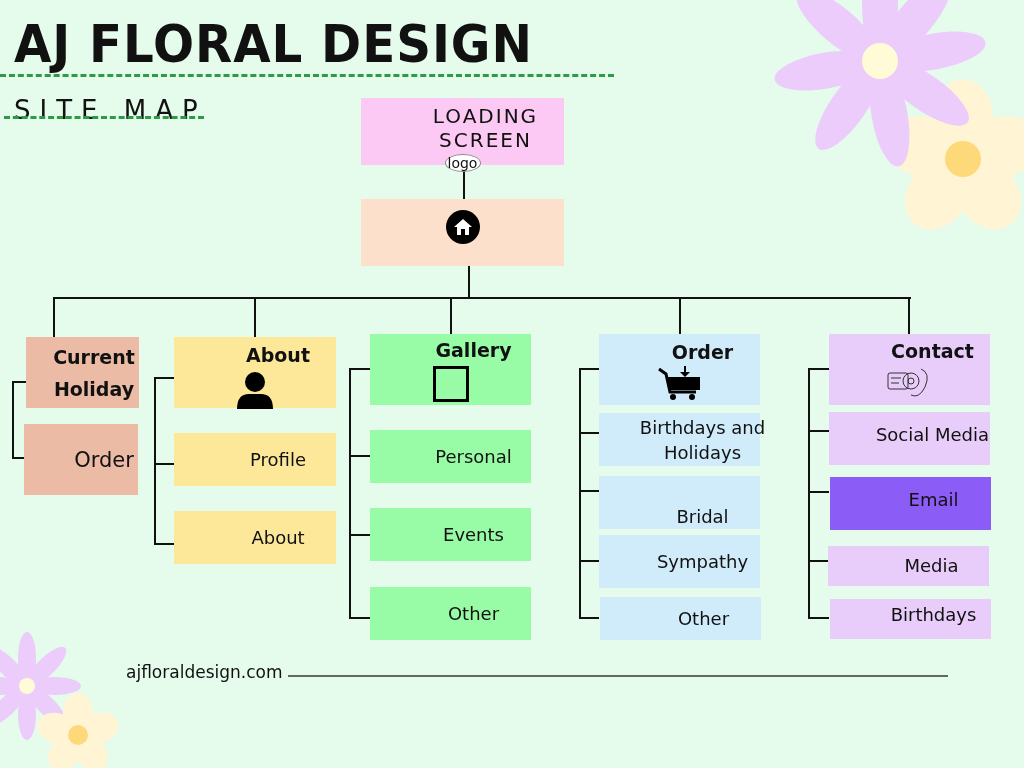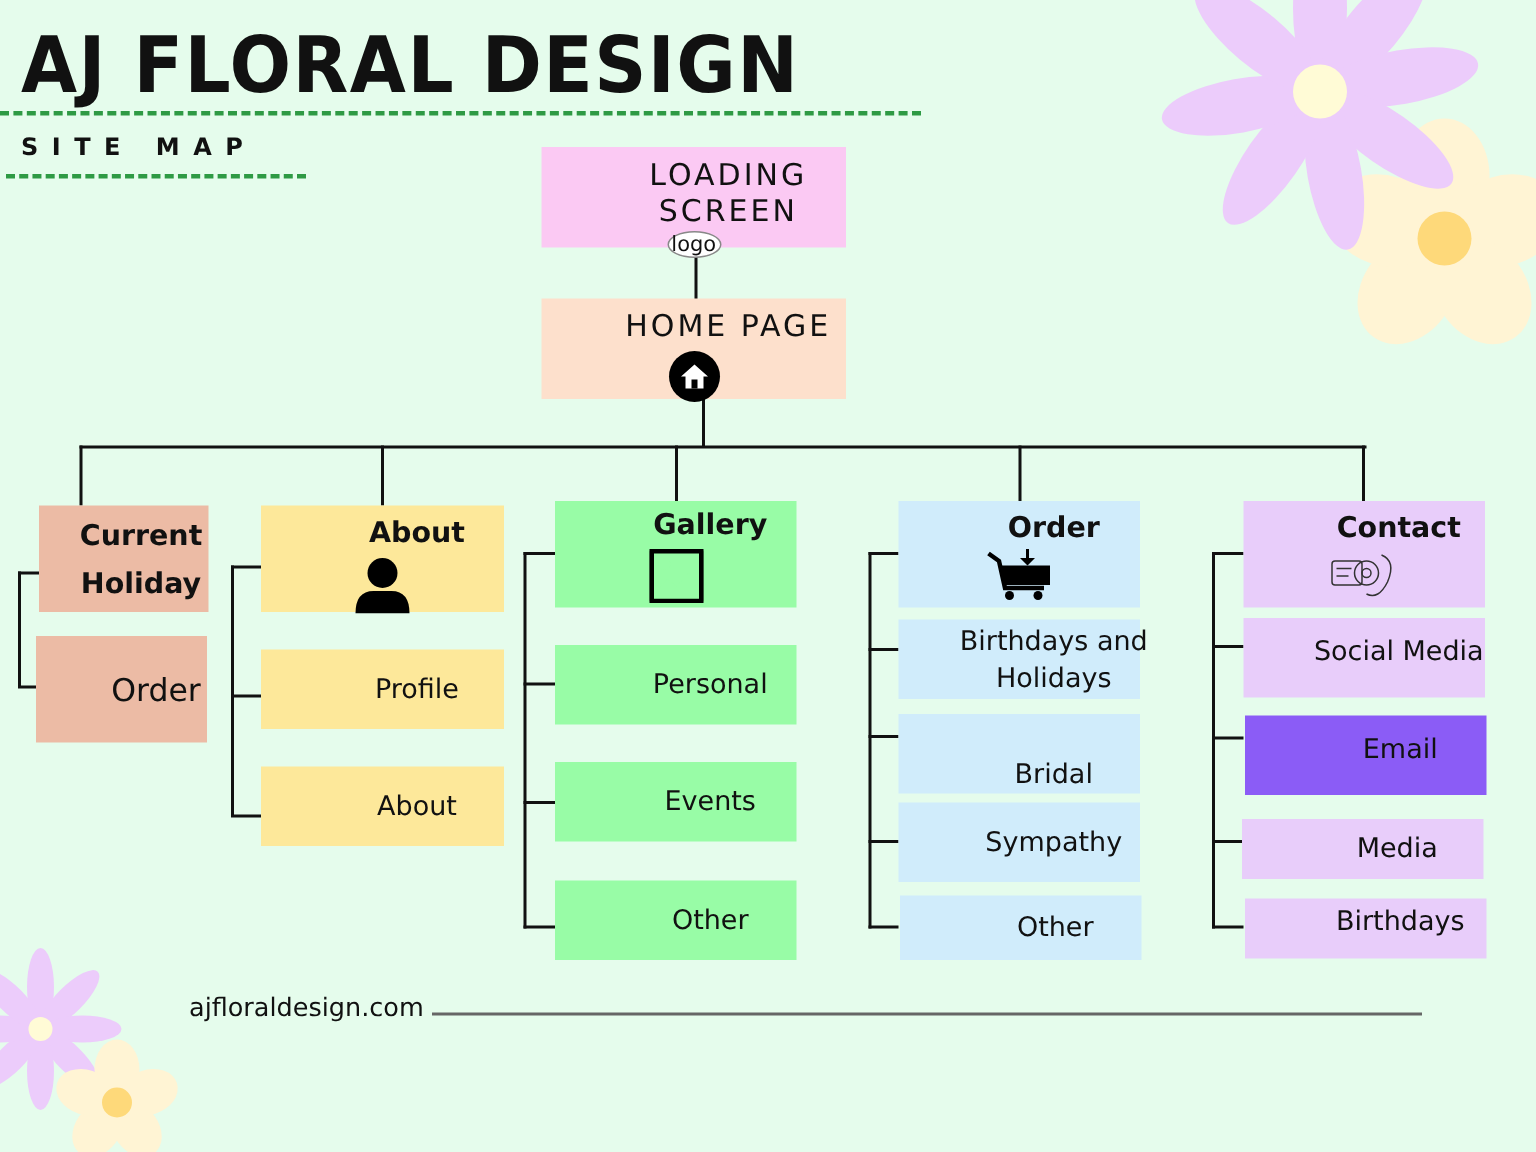--- a/index.html
+++ b/index.html
@@ -8,21 +8,21 @@
     background:#e5fcec;
     font-family:"DejaVu Sans", sans-serif; color:#111;
   }
   .abs { position:absolute; }
   .title {
     left:14px; top:14px; font-size:52px; font-weight:bold; letter-spacing:1px;
     font-family:"DejaVu Sans", sans-serif; line-height:60px; white-space:nowrap;
     transform:scaleX(0.93); transform-origin:left top;
   }
   .dash1 { left:0; top:74px; width:614px; border-top:3px dashed #2e9a44; }
-  .subtitle { left:14px; top:84px; font-size:16px; letter-spacing:9px; line-height:28px;font-weight:bold; }
+  .subtitle { left:14px; top:96px; font-size:26px; letter-spacing:9px; line-height:28px; }
   .dash2 { left:4px; top:116px; width:200px; border-top:3px dashed #2e9a44; }
 
   .box { position:absolute; display:flex; flex-direction:column; align-items:center; justify-content:center; text-align:center; box-sizing:border-box; }
   .box .lbl { font-size:18px; line-height:24px;margin-left:46px; }
   .box.head .lbl { font-weight:bold; font-size:19px; }
   .box.top .lbl { font-size:20px; letter-spacing:2px; }
 
   .line { position:absolute; background:#111; }
   .flower { position:absolute; }
   .footer { left:126px; top:662px; font-size:17px; }
@@ -118,21 +118,20 @@
 <div class="line" style="left:808px;top:491px;width:21px;height:2px;"></div>
 <div class="line" style="left:808px;top:560px;width:21px;height:2px;"></div>
 <div class="line" style="left:808px;top:617px;width:21px;height:2px;"></div>
 
 <div class="box top" style="left:361px;top:98px;width:203px;height:67px;background:#fbc9f3;justify-content:flex-start;padding-top:6px;">
   <span class="lbl">LOADING SCREEN</span>
   <span style="margin-top:2px;width:36px;height:36px;border-radius:50%;background:#fff;border:1px solid #888;display:flex;align-items:center;justify-content:center;font-size:14px;box-sizing:border-box;">logo</span>
 </div>
 
 <div class="box top" style="left:361px;top:199px;width:203px;height:67px;background:#fde0cc;justify-content:flex-start;padding-top:6px;">
-  <span class="lbl">HOME PAGE</span>
   <span style="margin-top:4px;">
     <svg width="36" height="36" viewBox="0 0 36 36">
         <circle cx="18" cy="18" r="17" fill="#000"></circle>
         <path d="M9 18 L18 10 L27 18 L24 18 L24 26 L12 26 L12 18 Z" fill="#fff"></path>
         <rect x="16" y="20" width="4" height="6" fill="#000"></rect>
       </svg>
   </span>
 </div>
 
 <div class="box head" style="left:26px;top:337px;width:113px;height:71px;background:#ecbba5;align-items:flex-end;">
@@ -199,21 +198,21 @@
 <div class="box" style="left:599px;top:476px;width:161px;height:53px;background:#d0ecfb;justify-content:flex-end;">
   <span class="lbl" style="margin-top:-10px;">Bridal</span>
 </div>
 <div class="box" style="left:599px;top:535px;width:161px;height:53px;background:#d0ecfb;">
   <span class="lbl">Sympathy</span>
 </div>
 <div class="box" style="left:600px;top:597px;width:161px;height:43px;background:#d0ecfb;">
   <span class="lbl">Other</span>
 </div>
 
-<div class="box head" style="left:829px;top:334px;width:161px;height:71px;background:#e8cdfa;justify-content:center;padding-top:6px;">
+<div class="box head" style="left:829px;top:334px;width:161px;height:71px;background:#e8cdfa;justify-content:flex-end;padding-top:6px;">
   <span class="lbl">Contact</span>
   <span style="margin-top:2px;">
     <svg width="46" height="36" viewBox="0 0 46 36">
         <rect x="1" y="8" width="20" height="16" rx="2" fill="none" stroke="#333" stroke-width="1"></rect>
         <line x1="4" y1="13" x2="14" y2="13" stroke="#333"></line>
         <line x1="4" y1="18" x2="12" y2="18" stroke="#333"></line>
         <circle cx="24" cy="16" r="8" fill="none" stroke="#333"></circle>
         <circle cx="24" cy="16" r="3" fill="none" stroke="#333"></circle>
         <path d="M34 4 Q44 8 38 22 Q32 34 24 30" fill="none" stroke="#333"></path>
       </svg>

